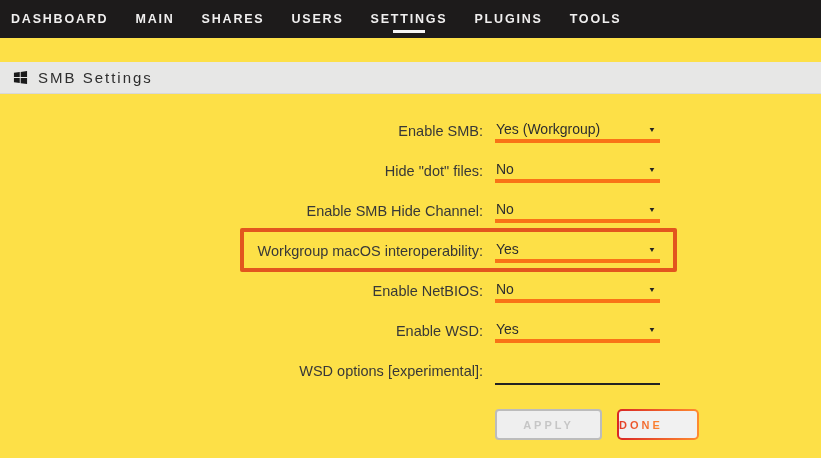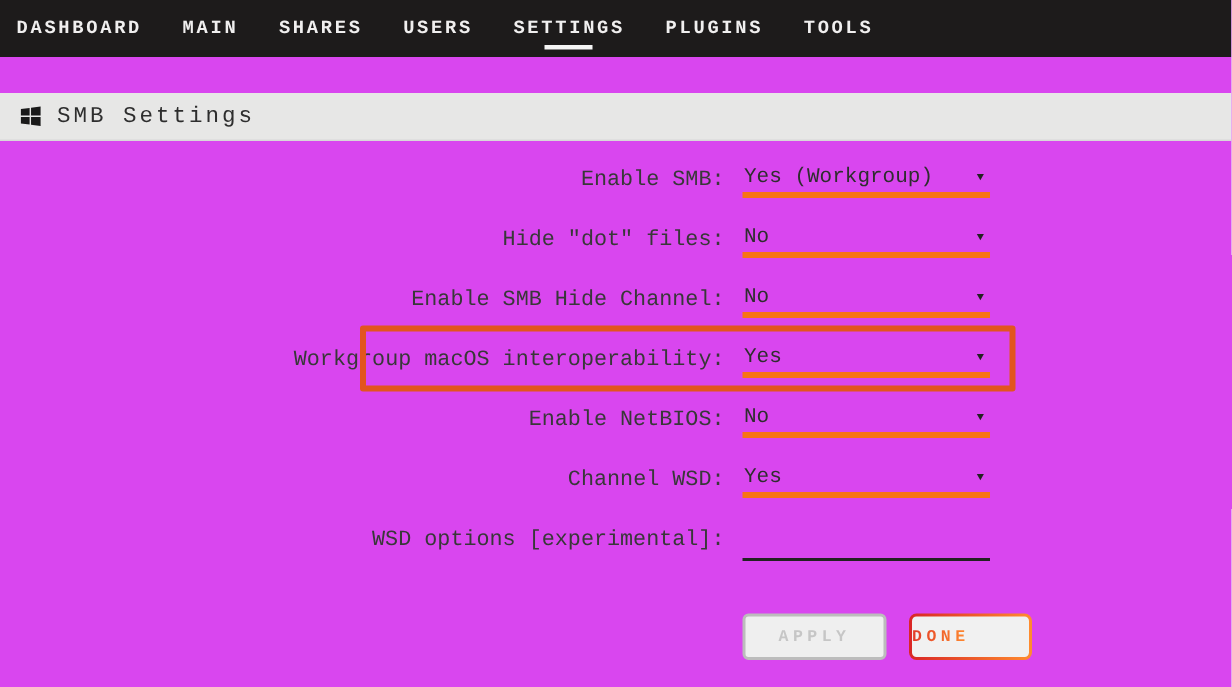--- a/index.html
+++ b/index.html
@@ -1,20 +1,20 @@
 <!DOCTYPE html>
 <html><head>
 <meta charset="utf-8">
 <style>
   * { margin:0; padding:0; box-sizing:border-box; }
   html,body { background:#f1f1f1; }
   .screen {
     position:relative; width:821px; height:458px; overflow:hidden;
-    background:#d946ef;
-    font-family:Liberation Mono, monospace;
+    background:#fde047;
+    font-family:Liberation Sans, sans-serif;
   }
   
   .navbar {
     position:absolute; top:0; left:0; width:821px; height:38px;
     background:#1d1b1b; display:flex; align-items:center;
     padding-left:11px; gap:27px;
   }
   .nav-item {
     position:relative; color:#f0efef; font-size:12.5px; font-weight:bold;
     letter-spacing:1.8px; cursor:pointer; line-height:38px; height:38px;
@@ -28,21 +28,21 @@
   .section-header {
     position:absolute; top:50px; left:0; width:821px; height:32px;
     background:#e7e7e6; border-bottom:1px solid #d8d8d8;
     display:flex; align-items:center; padding-left:13px;margin-top:12px;
   }
   .win-icon { width:15px; height:15px; display:block; }
   .section-title {
     margin-left:10px; font-size:15px; letter-spacing:2px; color:#2e2e2e;
   }
   
-  .form { position:absolute; top:100px; left:0; width:821px; }
+  .form { position:absolute; top:111px; left:0; width:821px; }
   .form-row { position:relative; display:flex; height:40px; width:821px; }
   .row-label {
     width:483px; text-align:right; font-size:14.5px; color:#383838;
     line-height:40px; white-space:nowrap;
   }
   .control { margin-left:12px; width:165px; }
   .sel {
     margin-top:8px; height:24px; border-bottom:4px solid #f97316;
     display:flex; justify-content:space-between; align-items:center;
     cursor:pointer; background:transparent;
@@ -54,21 +54,21 @@
     border-bottom:2px solid #222; background:transparent; outline:none;
     font-size:14px; color:#2e2e2e; font-family:inherit;
   }
   .highlight-box {
     position:absolute; left:240px; top:-3px; width:437px; height:44px;
     border:4px solid #e2551e; border-radius:2px; pointer-events:none;
   }
   
   .buttons { position:absolute; top:409px; left:495px; display:flex; gap:15px; }
   .btn-apply {
-    width:96px; height:31px; border:2px solid #bcbcbc; border-radius:4px;
+    width:107px; height:31px; border:2px solid #bcbcbc; border-radius:4px;
     background:#efefef; color:#c6c6c6; font-size:11px; font-weight:bold;
     letter-spacing:3px; font-family:inherit; cursor:pointer;
   }
   .btn-done-wrap {
     width:82px; height:31px; padding:2px; border-radius:5px; cursor:pointer;
     background:linear-gradient(90deg,#d92626,#ff8c2f);
   }
   .btn-done-inner {
     width:100%; height:100%; background:#f1f1f1; border-radius:3px;
     display:flex; align-items:center; justify-content:flex-start;
@@ -153,21 +153,21 @@
       <div class="row-label">Enable NetBIOS:</div>
       <div class="control">
         <div class="sel">
           <span class="sel-value">No</span>
           <span class="sel-arrow">▼</span>
         </div>
       </div>
     </div>
 
     <div class="form-row">
-      <div class="row-label">Channel WSD:</div>
+      <div class="row-label">Enable WSD:</div>
       <div class="control">
         <div class="sel">
           <span class="sel-value">Yes</span>
           <span class="sel-arrow">▼</span>
         </div>
       </div>
     </div>
 
     <div class="form-row">
       <div class="row-label">WSD options [experimental]:</div>

